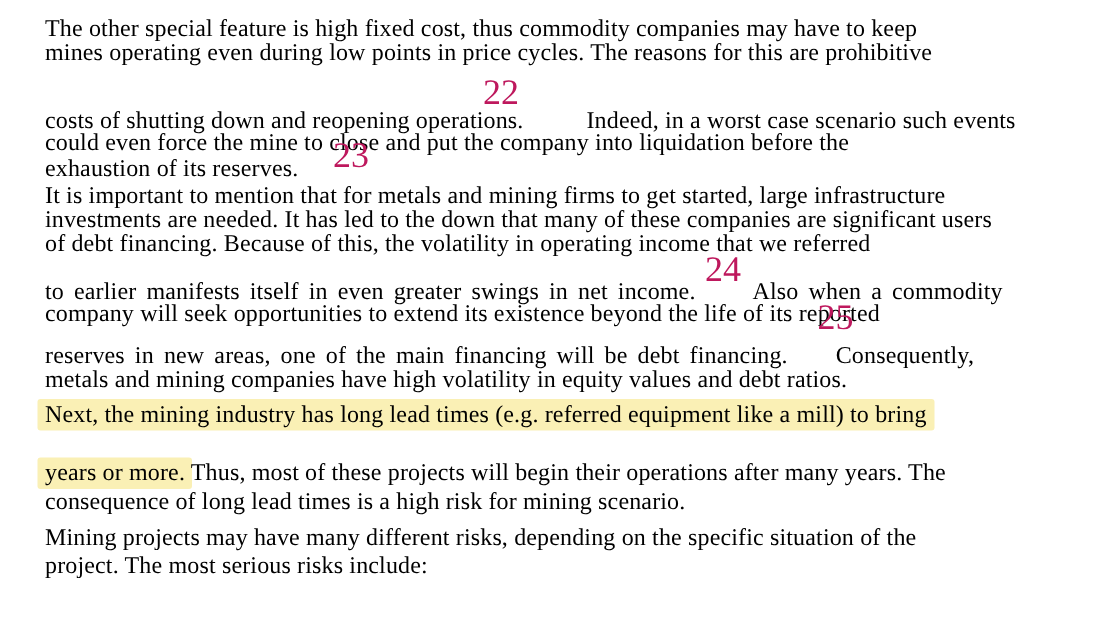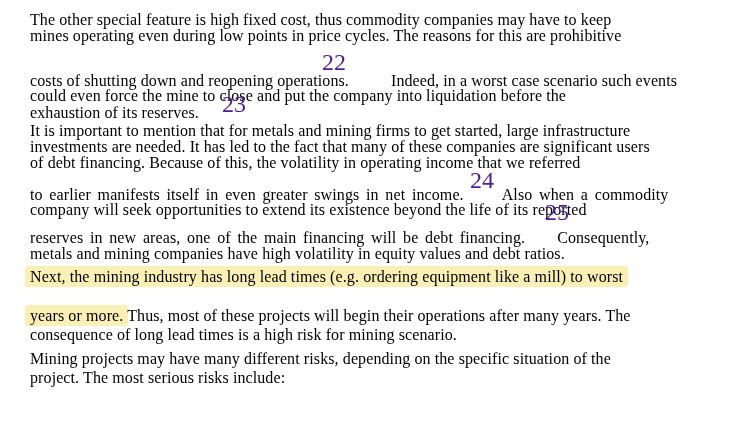--- a/index.html
+++ b/index.html
@@ -25,21 +25,21 @@
     color: #000000;
     letter-spacing: 0.1px;
   }
   .line.small { font-size: 16px; }
   .line.wide  { word-spacing: 2.6px; }
   .gap { display: inline-block; height: 1px; }
   .fn {
     position: absolute;
     font-size: 24px;
     line-height: 1;
-    color: #4c1d95;
+    color: #be185d;
     white-space: nowrap;
   }
   .hl {
     background: var(--hl, #FAF0B5);
     padding: 2px 5px;
     margin: 0 -5px;
     border-radius: 2px;
   }
 </style>
 </head>
@@ -51,31 +51,31 @@
   <div class="line" style="top:26px">mines operating even during low points in price cycles. The reasons for this are prohibitive</div>
 
   <div class="fn" style="left:322px;top:50px">22</div>
   <div class="line small" style="top:71px"><span>costs of shutting down and reopening operations.</span><span class="gap" style="width:42px"></span><span>Indeed, in a worst case scenario such events</span></div>
   <div class="line small" style="top:86px">could even force the mine to close and put the company into liquidation before the</div>
 
   <div class="fn" style="left:222px;top:92px">23</div>
   <div class="line" style="top:103px">exhaustion of its reserves.</div>
 
   <div class="line" style="top:121px">It is important to mention that for metals and mining firms to get started, large infrastructure</div>
-  <div class="line" style="top:137px">investments are needed. It has led to the fact that many of these companies are significant users</div>
+  <div class="line" style="top:137px">investments are needed. It has led to the down that many of these companies are significant users</div>
   <div class="line" style="top:153px">of debt financing. Because of this, the volatility in operating income that we referred</div>
 
   <div class="fn" style="left:470px;top:168px">24</div>
   <div class="line wide" style="top:185px"><span>to earlier manifests itself in even greater swings in net income.</span><span class="gap" style="width:38px"></span><span>Also when a commodity</span></div>
   <div class="line" style="top:200px">company will seek opportunities to extend its existence beyond the life of its reported</div>
 
   <div class="fn" style="left:545px;top:200px">25</div>
   <div class="line wide" style="top:228px"><span>reserves in new areas, one of the main financing will be debt financing.</span><span class="gap" style="width:32px"></span><span>Consequently,</span></div>
   <div class="line" style="top:244px">metals and mining companies have high volatility in equity values and debt ratios.</div>
 
-  <div class="line" style="top:267px"><span class="hl">Next, the mining industry has long lead times (e.g. ordering equipment like a mill) to worst</span></div>
+  <div class="line" style="top:267px"><span class="hl">Next, the mining industry has long lead times (e.g. referred equipment like a mill) to bring</span></div>
   <div class="line" style="top:306px"><span class="hl">years or more.</span><span> Thus, most of these projects will begin their operations after many years. The</span></div>
   <div class="line" style="top:325px">consequence of long lead times is a high risk for mining scenario.</div>
 
   <div class="line" style="top:368px">project. The most serious risks include:</div>
   <div class="line" style="top:349px">Mining projects may have many different risks, depending on the specific situation of the</div>
 
 </div>
 
 </body></html>

